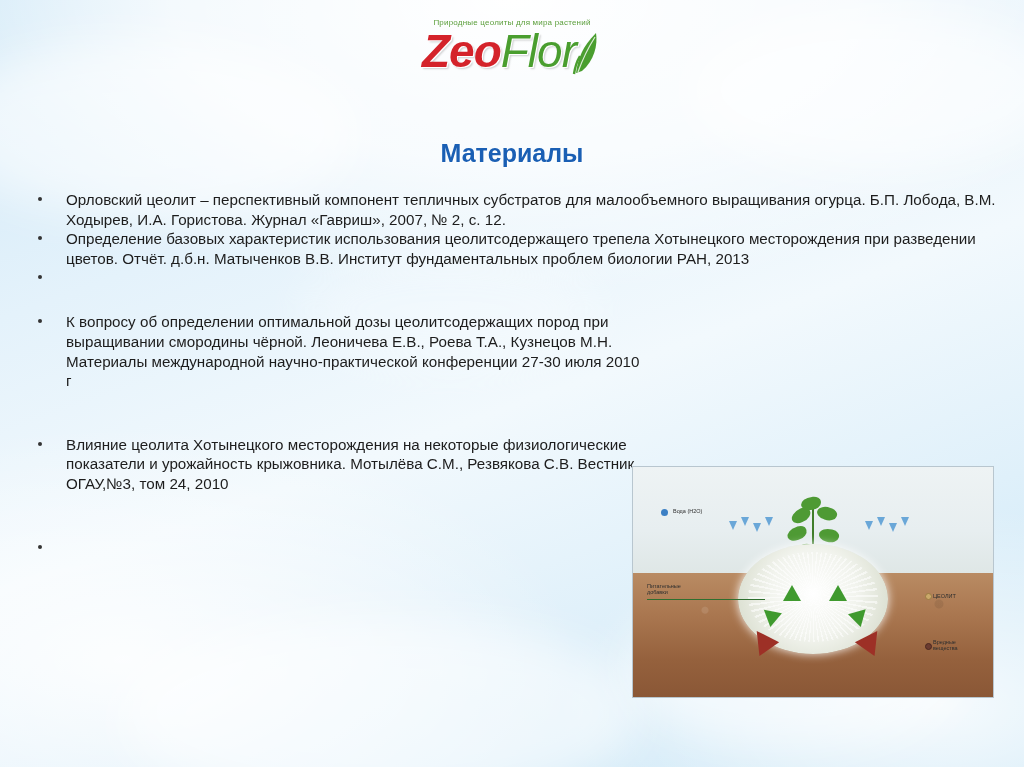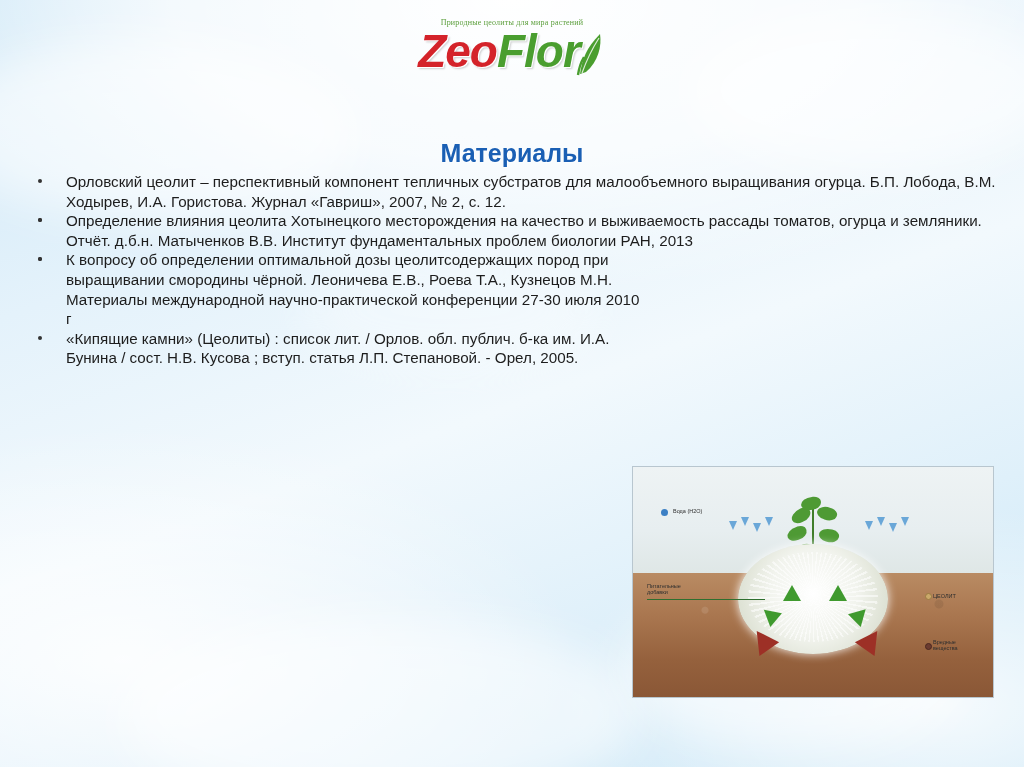--- a/index.html
+++ b/index.html
@@ -43,40 +43,40 @@
     top: 18px;
     display: flex;
     flex-direction: column;
     align-items: center;
   }
   .logo-tagline {
     font-size: 8px;
     color: #5a9e3a;
     letter-spacing: 0.2px;
     margin-bottom: 1px;
-    font-family: Liberation Serif, serif;
+    font-family: Liberation Sans, sans-serif;
   }
   .logo-main {
     position: relative;
     display: flex;
-    align-items: flex-end;
+    align-items: center;
     line-height: 1;
   }
   .logo-zeo {
     font-family: "Liberation Sans", sans-serif;
     font-weight: bold;
     font-style: italic;
     font-size: 46px;
     color: #d4232a;
     letter-spacing: -1px;
     text-shadow: 1px 1px 0 #ffffff, 2px 2px 2px rgba(0,0,0,0.18);
   }
   .logo-flor {
     font-family: "Liberation Sans", sans-serif;
-    font-weight: bold;
+    font-weight: normal;
     font-style: italic;
     font-size: 46px;
     color: #4a9e2f;
     letter-spacing: -1px;
     text-shadow: 1px 1px 0 #ffffff, 2px 2px 2px rgba(0,0,0,0.18);
   }
   .logo-leaf {
     position: relative;
     width: 30px;
     height: 44px;
@@ -94,21 +94,21 @@
     font-weight: bold;
     color: #1a5fb4;
     font-family: "Liberation Sans", sans-serif;
     text-shadow: 1px 1px 1px rgba(255,255,255,0.9);
   }
 
   
   .content {
     position: absolute;
     left: 28px;
-    top: 172px;
+    top: 190px;
     width: 966px;
   }
   ul.bullets {
     margin: 0;
     padding: 0;
     list-style: none;
   }
   ul.bullets li {
     position: relative;
     padding-left: 38px;
@@ -121,21 +121,21 @@
   }
   ul.bullets li .dot {
     position: absolute;
     left: 10px;
     top: 7px;
     width: 4px;
     height: 4px;
     background: #333;
     border-radius: 50%;
   }
-  li.narrow { width: 580px; }
+  li.narrow { width: 580px; margin-top: 44px; }
   li.full { width: 940px; }
 
   
   .figure {
     position: absolute;
     left: 632px;
     top: 466px;
     width: 360px;
     height: 230px;
     border: 1px solid #b8c6cf;
@@ -283,25 +283,25 @@
         </svg>
       </span>
     </div>
   </div>
 
   <div class="slide-title">Материалы</div>
 
   <div class="content">
     <ul class="bullets">
       <li class="full"><span class="dot"></span><span>Орловский цеолит – перспективный компонент тепличных субстратов для малообъемного выращивания огурца. Б.П. Лобода, В.М. Ходырев, И.А. Гористова. Журнал «Гавриш», 2007, № 2, с. 12.</span></li>
-      <li class="full"><span class="dot"></span></li>
-      <li class="full"><span class="dot"></span><span>Определение влияния цеолита Хотынецкого месторождения на качество и выживаемость рассады томатов, огурца и земляники. Отчёт. д.б.н. Матыченков В.В. Институт фундаментальных проблем биологии РАН, 2013</span></li>
+      <li class="full"><span class="dot"></span><span>Определение базовых характеристик использования цеолитсодержащего трепела Хотынецкого месторождения при разведении цветов. Отчёт. д.б.н. Матыченков В.В. Институт фундаментальных проблем биологии РАН, 2013</span></li>
       <li class="full"><span class="dot"></span></li>
       <li class="narrow"><span class="dot"></span><span>К вопросу об определении оптимальной дозы цеолитсодержащих пород при выращивании смородины чёрной. Леоничева Е.В., Роева Т.А., Кузнецов М.Н. Материалы  международной научно-практической  конференции 27-30 июля 2010 г</span></li>
-      <li class="narrow"><span class="dot"></span><span>«Кипящие камни» (Цеолиты) : список лит. / Орлов. обл. публич. б-ка им. И.А. Бунина / сост. Н.В. Кусова ; вступ. статья Л.П. Степановой. - Орел, 2005.</span></li>
+      <li class="narrow"><span class="dot"></span><span>Влияние цеолита  Хотынецкого месторождения на некоторые физиологические показатели и урожайность крыжовника. Мотылёва С.М., Резвякова С.В. Вестник ОГАУ,№3, том 24, 2010</span></li>
+      <li class="narrow"><span class="dot"></span></li>
     </ul>
   </div>
 
   <div class="figure">
     <div class="fig-sky"></div>
     <div class="fig-soil"></div>
 
     <div class="drop" style="left:28px; top:42px;"></div>
     <div class="fig-label" style="left:40px; top:41px;">Вода (H2O)</div>
 

